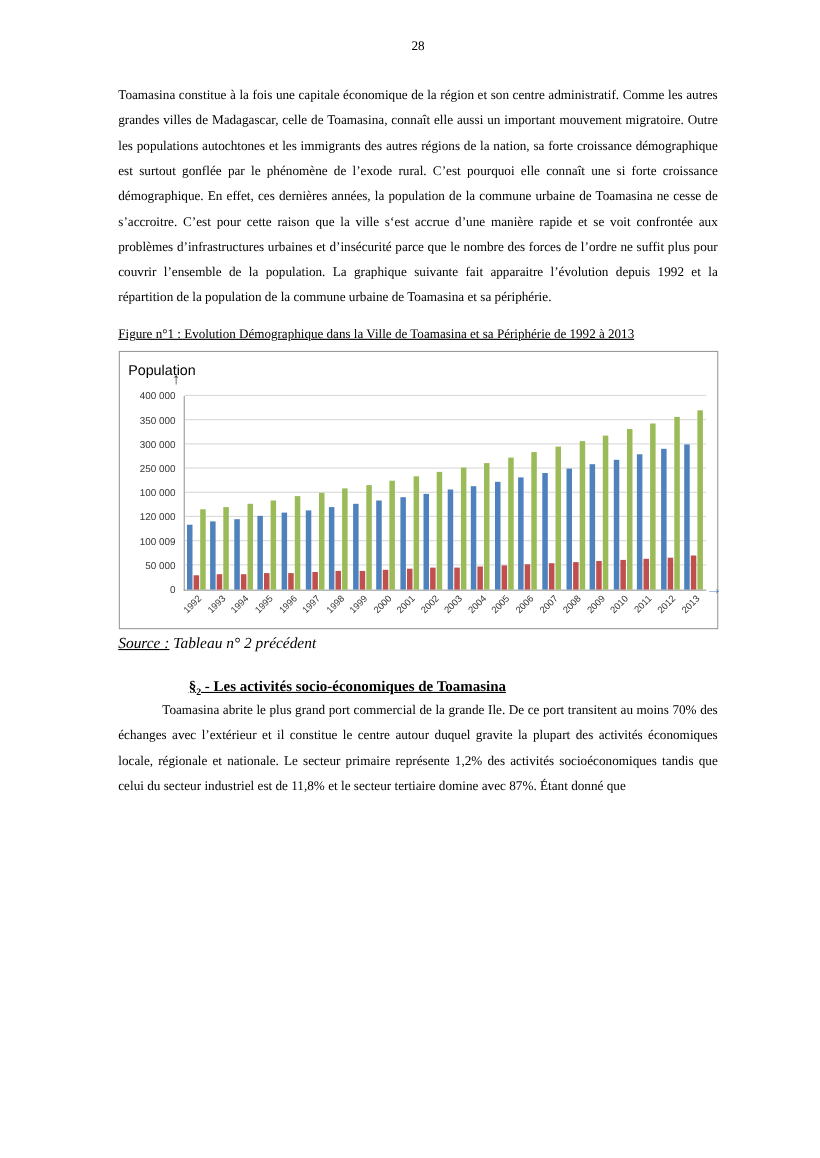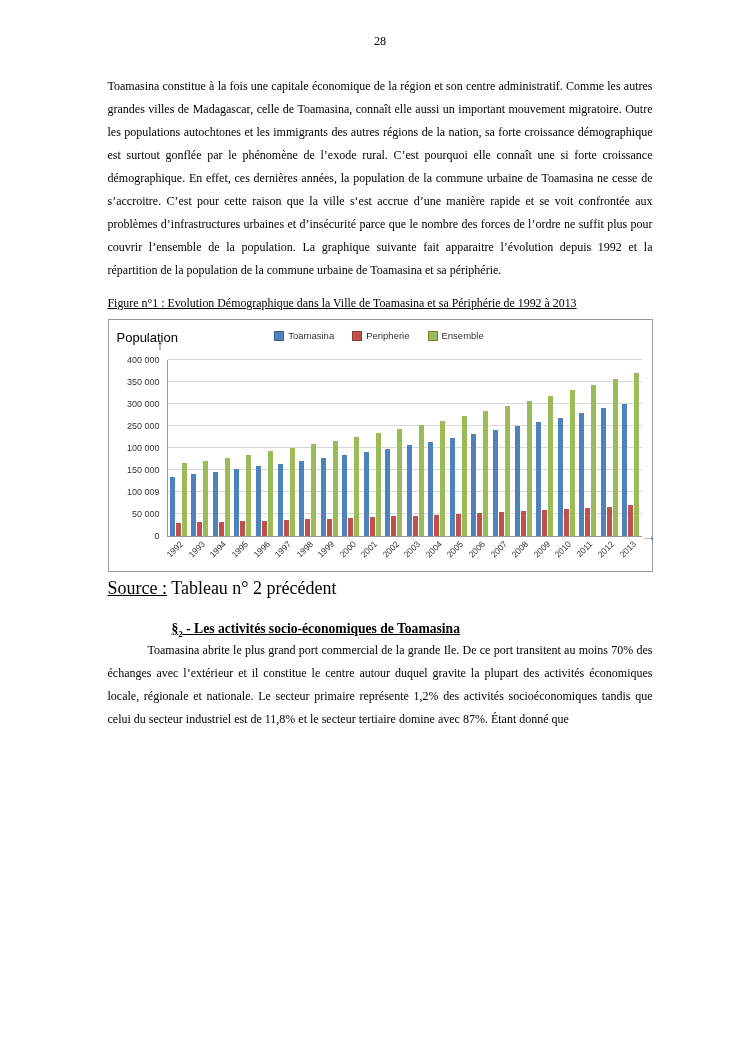--- a/index.html
+++ b/index.html
@@ -32,21 +32,21 @@
   .gridline{position:absolute;left:0;right:0;height:1px;background:#d9d9d9;}
   .plot{position:absolute;left:0;right:0;top:0;bottom:0;display:flex;align-items:flex-end;}
   .bar-group{flex:1;display:flex;justify-content:center;align-items:flex-end;height:100%;position:relative;z-index:2;}
   .bar{width:5px;margin:0 .5px;}
   .xaxis-arrow{position:absolute;right:-15px;bottom:-9px;font-size:15px;color:#4f81bd;font-weight:bold;}
   .xlabels{display:flex;margin-left:51px;height:30px;
            font-family:"Liberation Sans",sans-serif;font-size:8.5px;color:#333;}
   .xlab{flex:1;position:relative;}
   .xlab span{position:absolute;right:50%;top:2px;white-space:nowrap;
              transform-origin:100% 0;transform:rotate(-45deg);}
-  .source{font-size:18px;margin:6px 0 0 0;}
+  .source{font-size:14px;font-style:italic;margin:6px 0 0 0;}
   .source .lbl{text-decoration:underline;}
   .p2{margin-top:18px;}
   .heading{font-size:13.6px;font-weight:bold;margin:22px 0 0 64px;}
   .heading .ul{text-decoration:underline;}
   .heading sub{font-size:9px;}
   .p3{margin-top:18px;}
 </style>
 </head>
 <body>
 
@@ -55,37 +55,27 @@
   <div class="pagenum">28</div>
 
   <p class="body">Toamasina constitue à la fois une capitale économique de la région et son centre administratif. Comme les autres grandes villes de Madagascar, celle de Toamasina, connaît elle aussi un important mouvement migratoire. Outre les populations autochtones et les immigrants des autres régions de la nation, sa forte croissance démographique est surtout gonflée par le phénomène de l’exode rural. C’est pourquoi elle connaît une si forte croissance démographique. En effet, ces dernières années,  la population de la commune urbaine de Toamasina ne cesse de s’accroitre. C’est pour cette raison que la ville s‘est accrue d’une manière rapide et se voit confrontée aux problèmes d’infrastructures urbaines et d’insécurité parce que le nombre des forces de l’ordre ne suffit plus pour couvrir l’ensemble de la population. La graphique suivante fait apparaitre l’évolution depuis 1992 et la répartition de la population de la commune urbaine de Toamasina et sa périphérie.</p>
 
   <p class="caption"><span>Figure n°1 : Evolution Démographique dans la Ville de Toamasina et sa Périphérie de 1992 à 2013</span></p>
 
   <div class="figure">
     <div class="chart-header">
       <span class="ylabel-text">Population</span>
       <span class="axis-arrow-up">↑</span>
-      <div class="legend"><span class="legend-item">
-            <span class="swatch" style="background: rgb(79, 129, 189);"></span>
-            <span>Toamasina</span>
-          </span><span class="legend-item">
-            <span class="swatch" style="background: rgb(192, 80, 77);"></span>
-            <span>Peripherie</span>
-          </span><span class="legend-item">
-            <span class="swatch" style="background: rgb(155, 187, 89);"></span>
-            <span>Ensemble</span>
-          </span></div>
     </div>
     <div class="chart-body">
       <div class="yaxis">
           <div class="ytick" style="bottom: calc(0% - 5px);">0</div>
           <div class="ytick" style="bottom: calc(12.5% - 5px);">50 000</div>
           <div class="ytick" style="bottom: calc(25% - 5px);">100 009</div>
-          <div class="ytick" style="bottom: calc(37.5% - 5px);">150 000</div>
+          <div class="ytick" style="bottom: calc(37.5% - 5px);">120 000</div>
           <div class="ytick" style="bottom: calc(50% - 5px);">100 000</div>
           <div class="ytick" style="bottom: calc(62.5% - 5px);">250 000</div>
           <div class="ytick" style="bottom: calc(75% - 5px);">300 000</div>
           <div class="ytick" style="bottom: calc(87.5% - 5px);">350 000</div>
           <div class="ytick" style="bottom: calc(100% - 5px);">400 000</div>
         </div>
       <div class="plotwrap">
         <div style="position: absolute; inset: 0px;">
             <div class="gridline" style="position: absolute; bottom: 12.5%;"></div>
             <div class="gridline" style="position: absolute; bottom: 25%;"></div>

